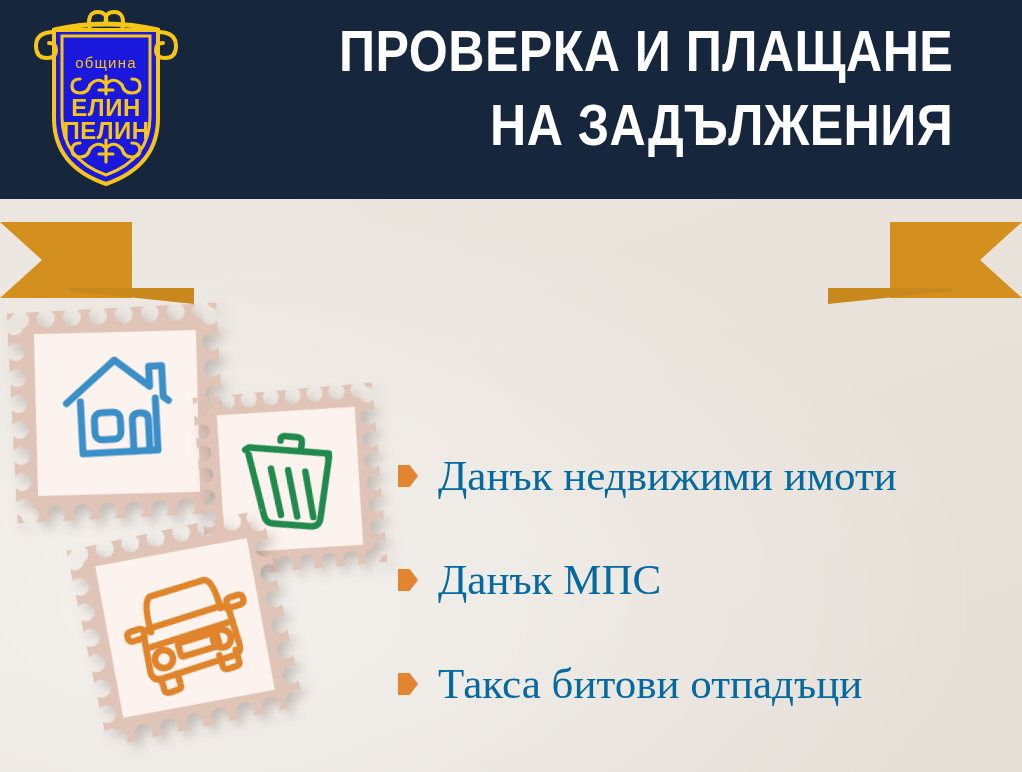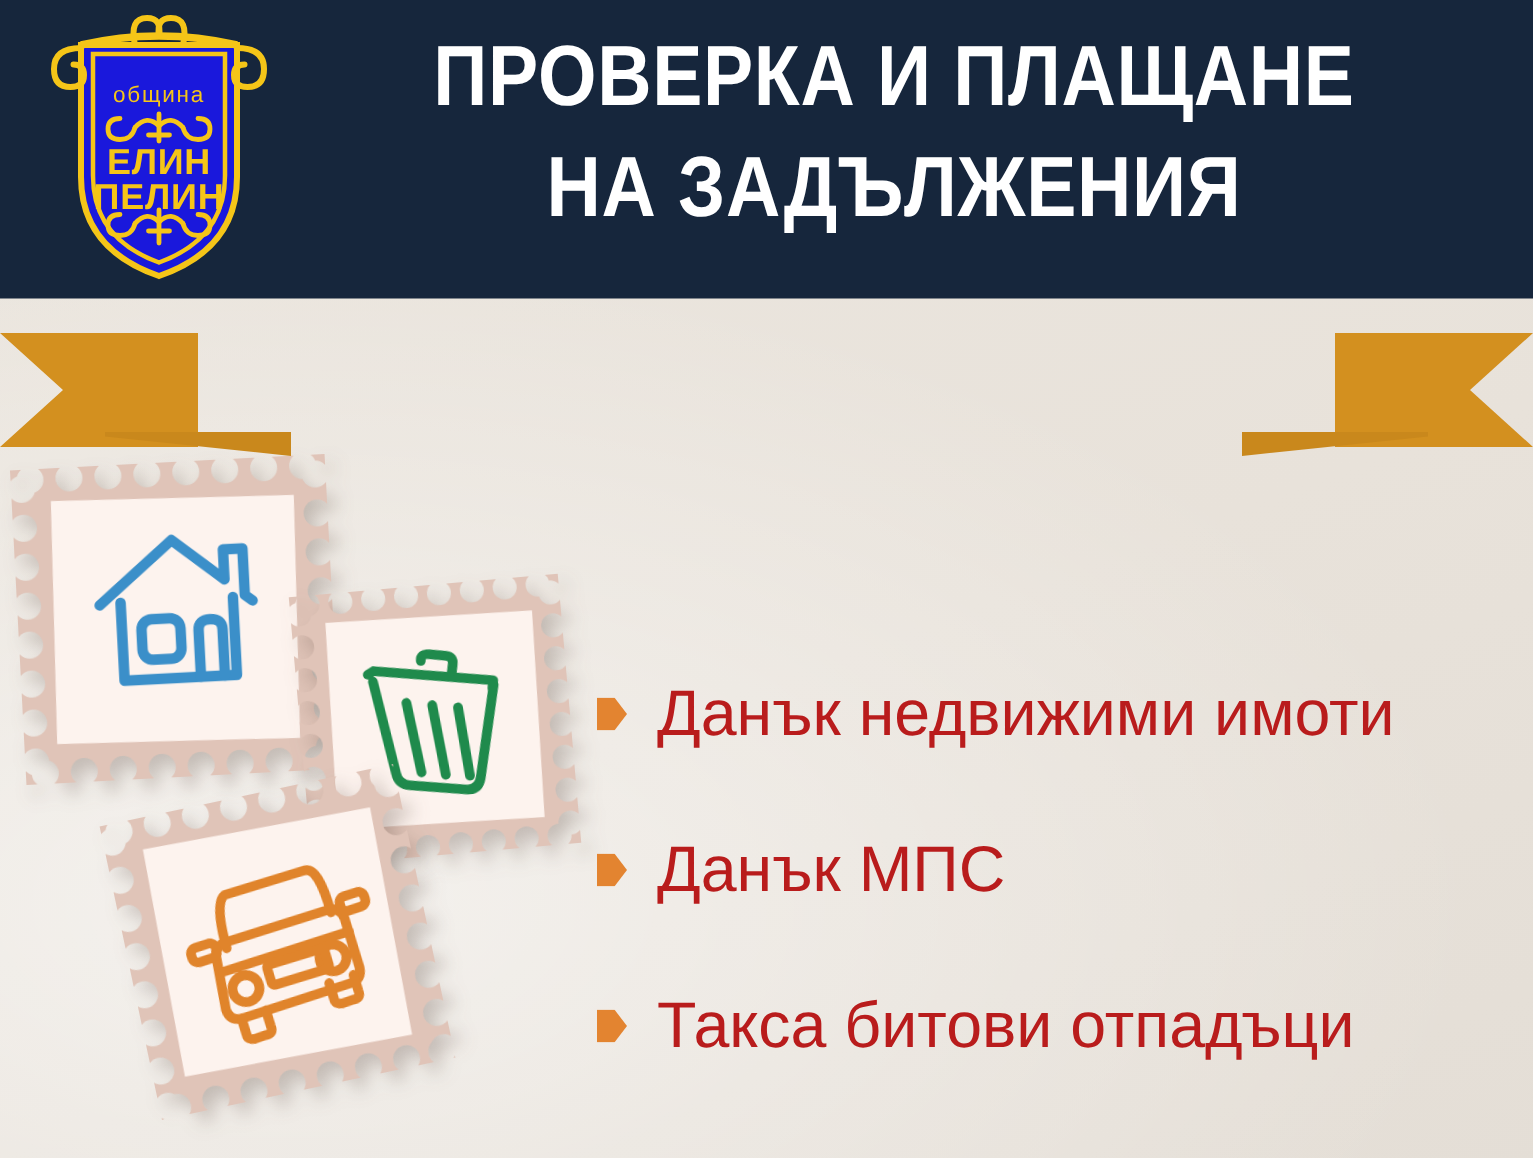--- a/index.html
+++ b/index.html
@@ -46,21 +46,21 @@
     height: 186px;
   }
   .crest-wrap svg { display: block; }
 
   
   .title-block {
     position: absolute;
     left: 190px;
     top: 14px;
     width: 812px;
-    text-align: center;
+    text-align: right;
     color: #ffffff;
   }
   .title-line {
     font-family: "Liberation Sans Narrow", "Liberation Sans", "DejaVu Sans", sans-serif;
     font-weight: 700;
     font-size: 57px;
     line-height: 74px;
     letter-spacing: 0.5px;
     white-space: nowrap;
     transform: scaleX(0.88);
@@ -153,24 +153,24 @@
   }
   .bullet-marker {
     width: 20px;
     height: 22px;
     flex: 0 0 20px;
     background: #e38430;
     clip-path: polygon(0 0, 58% 0, 100% 50%, 58% 100%, 0 100%);
     margin-right: 20px;
   }
   .bullet-label {
-    font-family: Liberation Sans, sans-serif;
+    font-family: Liberation Serif, serif;
     font-size: 43px;
     line-height: 48px;
-    color: #b91c1c;
+    color: #0369a1;
     white-space: nowrap;
   }
 </style>
 </head>
 <body>
 
 <div id="poster">
 
   <div class="bg-wash"></div>
 

